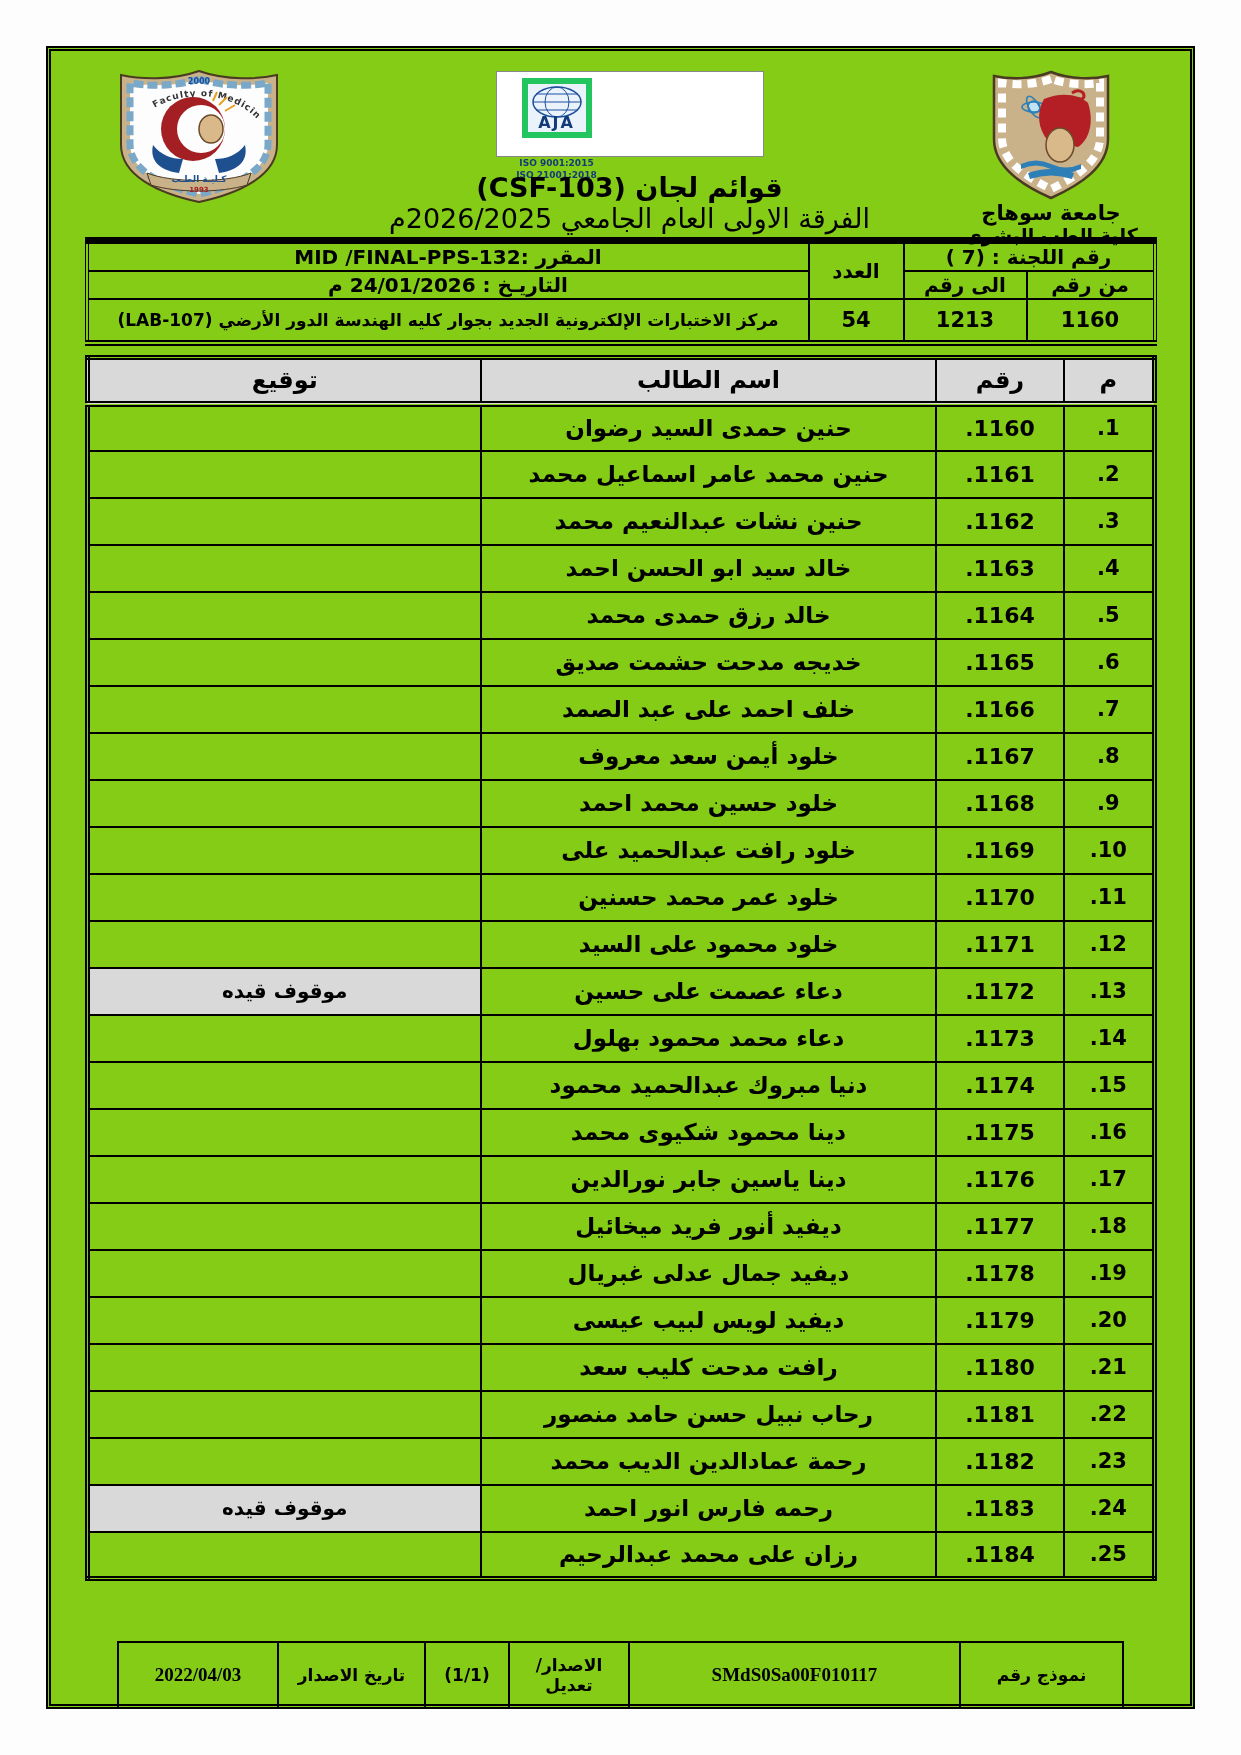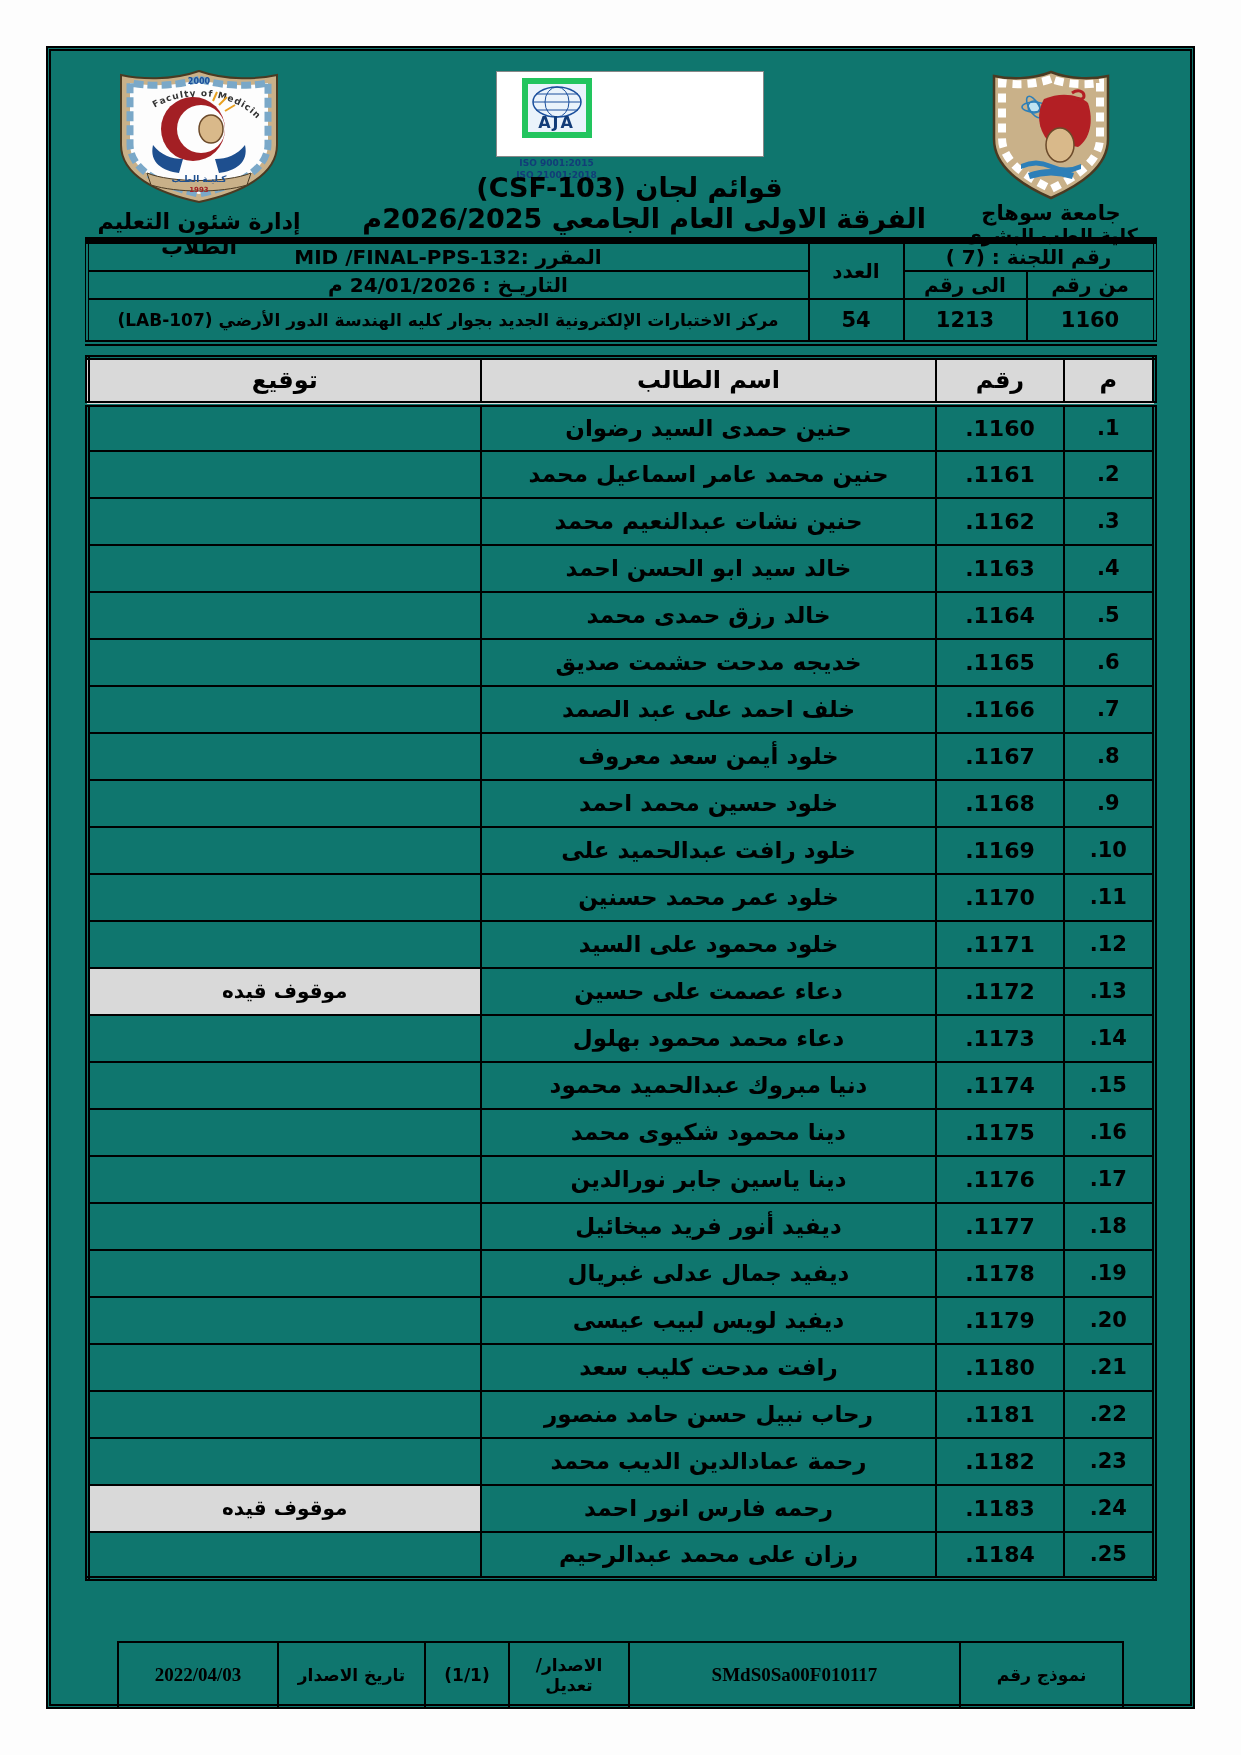--- a/index.html
+++ b/index.html
@@ -6,21 +6,21 @@
   body {
     width:1241px; height:1755px;
     background:#fdfdfd;
     font-family:"DejaVu Sans", sans-serif;
     color:#000;
     position:relative;
   }
   .page-frame {
     position:absolute; inset:46px;
     border:5px double #000;
-    background:#0f766e;
+    background:#84cc16;
     padding:10px 14px;
   }
 
   
   .header { display:flex; justify-content:space-between; align-items:flex-start; height:172px; }
   .logo-block-left  { width:268px; text-align:center; padding-top:6px; }
   .logo-block-right { width:250px; text-align:center; padding-top:8px; }
   .center-block { flex:1; text-align:center; padding-top:10px; }
   .dept-caption { font-size:22px; font-weight:bold; margin-top:4px; }
   .uni-caption  { font-size:21px; font-weight:bold; line-height:1.15; }
@@ -35,21 +35,21 @@
   .egac .arc  { font-size:6px;  color:#1a4f9c; }
   .egac .name { font-size:15px; font-weight:bold; color:#1a4f9c; letter-spacing:4px; }
   .egac .accr { font-size:11px; font-weight:bold; color:#c00000; }
   .egac .cert { font-size:7.5px; font-weight:bold; color:#1a4f9c; line-height:1.2; }
   .aja { width:108px; text-align:center; line-height:1; padding-top:2px; }
   .aja-globe-wrap { border:6px solid #22c55e; background:#eaf3fb; padding:1px 2px; display:inline-block; }
   .aja .name { font-size:16px; font-weight:bold; color:#123c78; letter-spacing:2px; margin-top:-4px; }
   .aja .iso  { font-size:9px; font-weight:bold; color:#123c78; line-height:1.3; margin-top:20px; }
 
   .doc-title-1 { font-size:27px; font-weight:bold; margin-top:15px; direction:rtl; }
-  .doc-title-2 { font-size:27px; font-weight:bold; direction:rtl;text-align:right; }
+  .doc-title-2 { font-size:27px; font-weight:normal; direction:rtl; }
 
   
   table { border-collapse:collapse; }
   .info-table {
     width:1072px; margin:4px auto 0; direction:rtl;
     border:4px double #000; border-top:7px solid #000; border-bottom:6px double #000;
     table-layout:fixed;
   }
   .info-table td {
     border:2px solid #000; text-align:center; font-weight:bold;
@@ -115,21 +115,20 @@
               <line x1="112" y1="34" x2="116" y2="25"></line>
             </g>
           <ellipse cx="110" cy="62" rx="12" ry="14" fill="#d9b98a" stroke="#6b4a2a" stroke-width="1.5"></ellipse>
           <path d="M52 78 C48 96 62 104 78 106 L82 92 C70 92 60 88 52 78 Z" fill="#1e4f8f"></path>
           <path d="M144 78 C148 96 134 104 118 106 L114 92 C126 92 136 88 144 78 Z" fill="#1e4f8f"></path>
           <path d="M46 106 C70 116 126 116 150 106 L146 118 C120 126 76 126 50 118 Z" fill="#c9b189" stroke="#4a3a22" stroke-width="1"></path>
           <text x="98" y="115" font-size="9" font-weight="bold" fill="#1e4f8f" text-anchor="middle">كـليـة الطـب</text>
           <text x="98" y="125" font-size="7" font-weight="bold" fill="#a31f24" text-anchor="middle">1993</text>
         </svg>
       </span>
-      <div class="dept-caption">إدارة شئون التعليم الطلاب</div>
     </div>
 
     <div class="center-block">
       <div class="accred-box">
         <div class="aja">
           <div class="aja-globe-wrap">
             <span>
               <svg width="54" height="34" viewBox="0 0 54 34">
                 <ellipse cx="27" cy="17" rx="24" ry="15" fill="none" stroke="#1a4f9c" stroke-width="1.5"></ellipse>
                 <ellipse cx="27" cy="17" rx="12" ry="15" fill="none" stroke="#1a4f9c" stroke-width="1"></ellipse>

